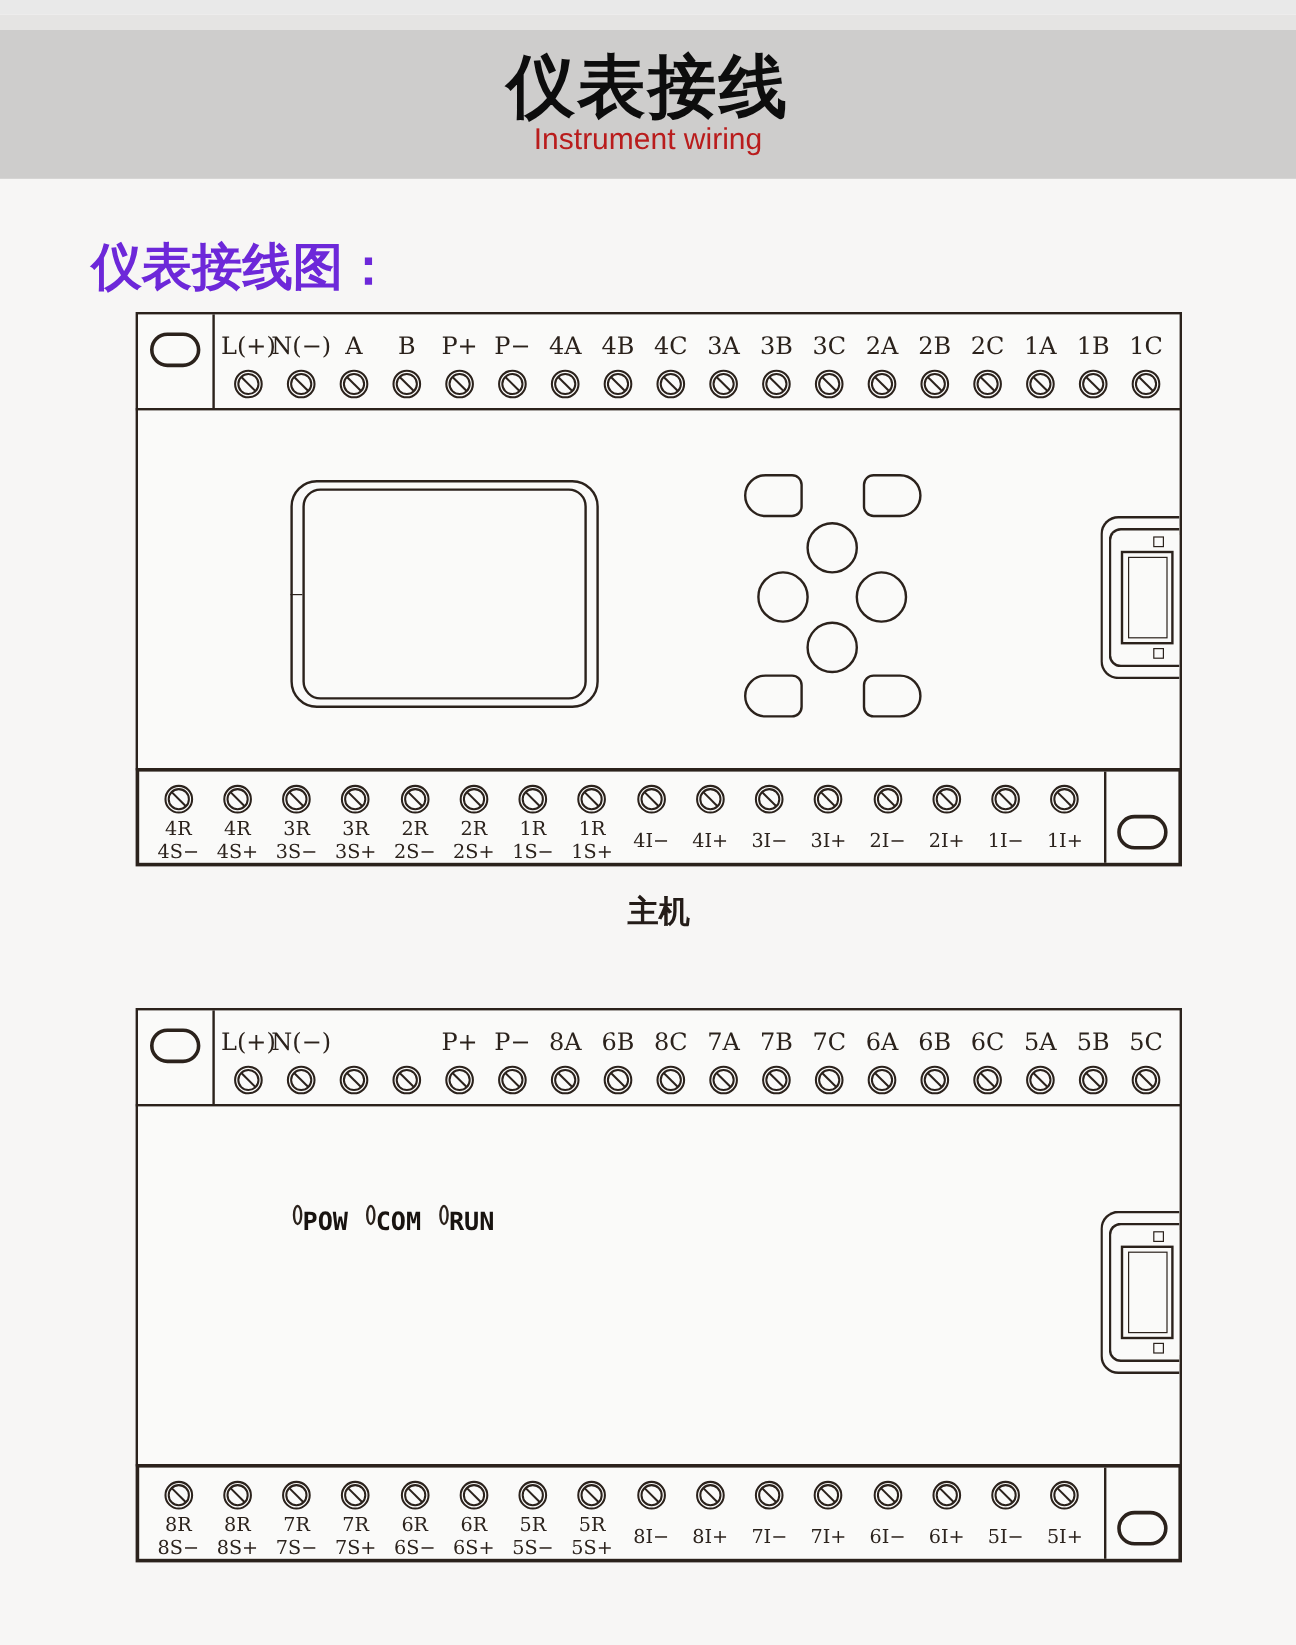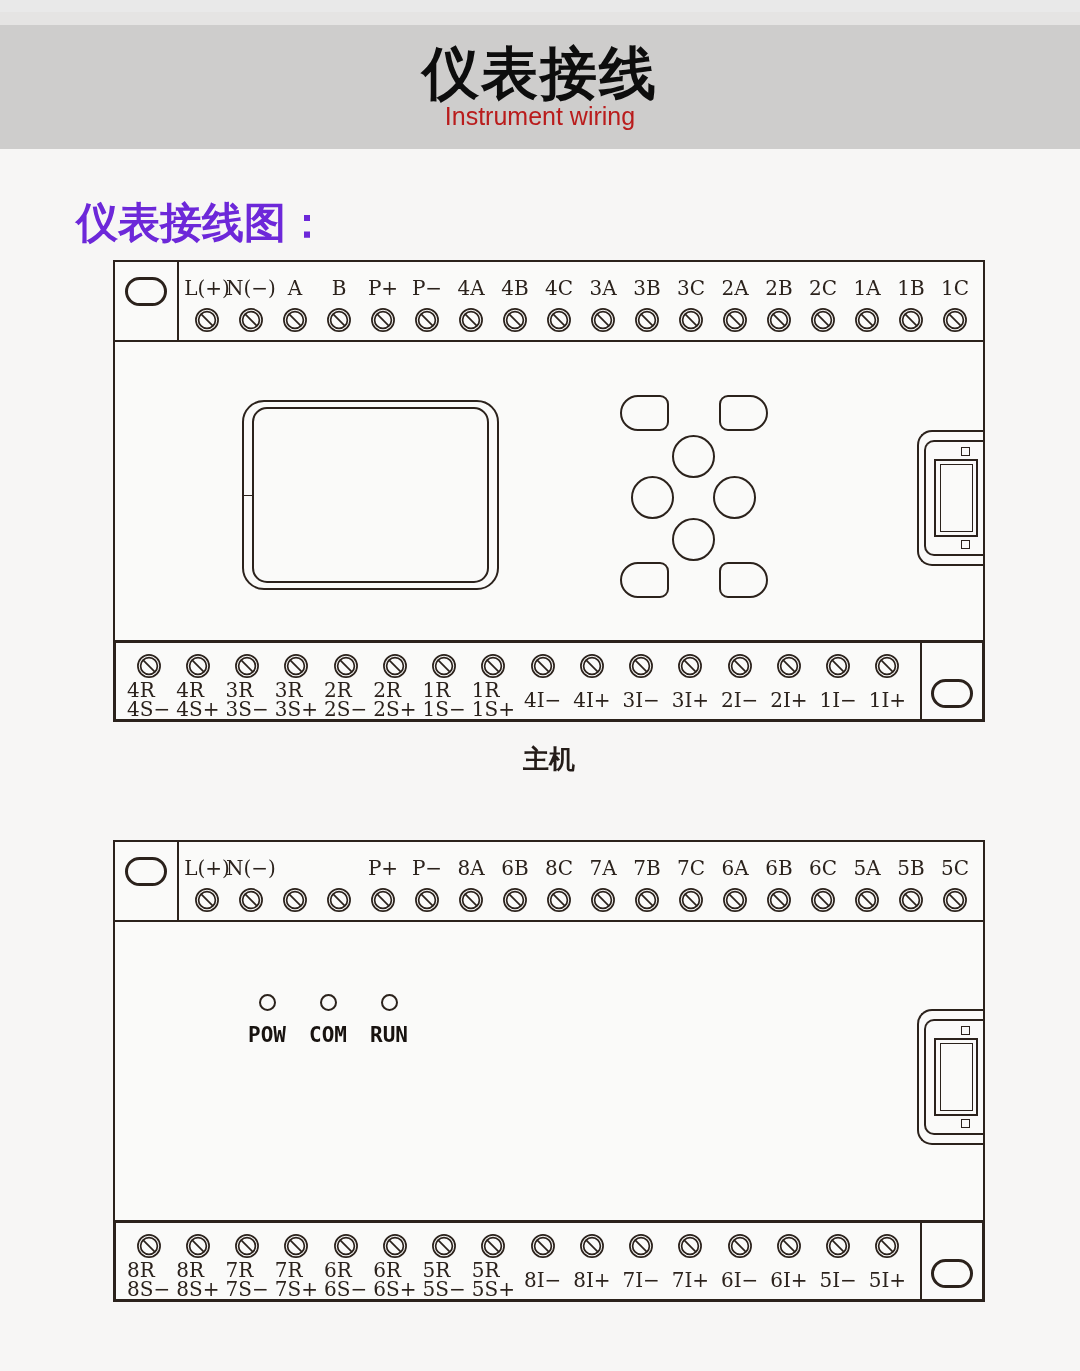--- a/index.html
+++ b/index.html
@@ -52,24 +52,24 @@
   .t-top    { width:42px; justify-content:flex-end; padding-bottom:7px; }
   .t-bottom { width:46px; justify-content:flex-start; padding-top:10px; }
   .t-label {
     font-family:"DejaVu Serif","Liberation Serif",serif;
     font-size:20px; line-height:30px; height:30px; margin-bottom:4px;
     white-space:nowrap; color:var(--line,#2b221c);
   }
   .screw { width:26px; height:26px; flex:0 0 26px; }
   .screw circle, .screw line { fill:none; stroke:var(--line,#2b221c); stroke-width:1.7; }
   .t-lines {
-    display:flex; flex-direction:column; align-items:flex-start; justify-content:flex-start;
+    display:flex; flex-direction:column; align-items:center; justify-content:flex-start;
     height:40px; margin-top:2px;
     font-family:"DejaVu Serif","Liberation Serif",serif;
-    font-size:20px; line-height:19px; color:var(--line,#2b221c); white-space:nowrap;
+    font-size:16px; line-height:19px; color:var(--line,#2b221c); white-space:nowrap;
   }
   .t-lines.t-single { justify-content:center; }
 
   
   .display {
     position:absolute; left:127px; top:58px; width:257px; height:190px;
     border:2px solid var(--line,#2b221c); border-radius:22px;
   }
   .display-inner {
     position:absolute; left:8px; right:8px; top:5px; bottom:5px;
@@ -90,21 +90,21 @@
   .conn-inner { position:absolute; left:7px; top:10px; right:0; bottom:10px;
     border:2px solid var(--line,#2b221c); border-right:none; border-radius:10px 0 0 10px; }
   .conn-socket { position:absolute; left:17px; top:29px; width:44px; height:78px; border:2px solid var(--line,#2b221c); }
   .conn-socket-inner { position:absolute; left:4px; top:3px; right:3px; bottom:3px; border:1.5px solid var(--line,#2b221c); }
   .conn-tab { position:absolute; width:9px; height:9px; border:1.5px solid var(--line,#2b221c); right:13px; }
   .conn-tab-top { top:17px; }
   .conn-tab-bottom { bottom:17px; }
 
   
   .leds { position:absolute; left:129px; top:72px; display:flex; gap:15px; }
-  .led { display:flex; flex-direction:column; align-items:center; width:46px; }
+  .led { display:flex; flex-direction:row; align-items:center; width:46px; }
   .led-dot { width:17px; height:17px; border:2.5px solid var(--line,#2b221c); border-radius:50%; }
   .led-label { margin-top:12px; font-family:"DejaVu Sans Mono","Liberation Mono",monospace; font-weight:bold; font-size:21px; color:#181310; }
 
   .caption {
     position:absolute; left:113px; width:872px; text-align:center;
     font-family:"DejaVu Serif","Liberation Serif",serif;
     font-size:26px; font-weight:bold; color:#241c18;
   }
 </style>
 </head>

